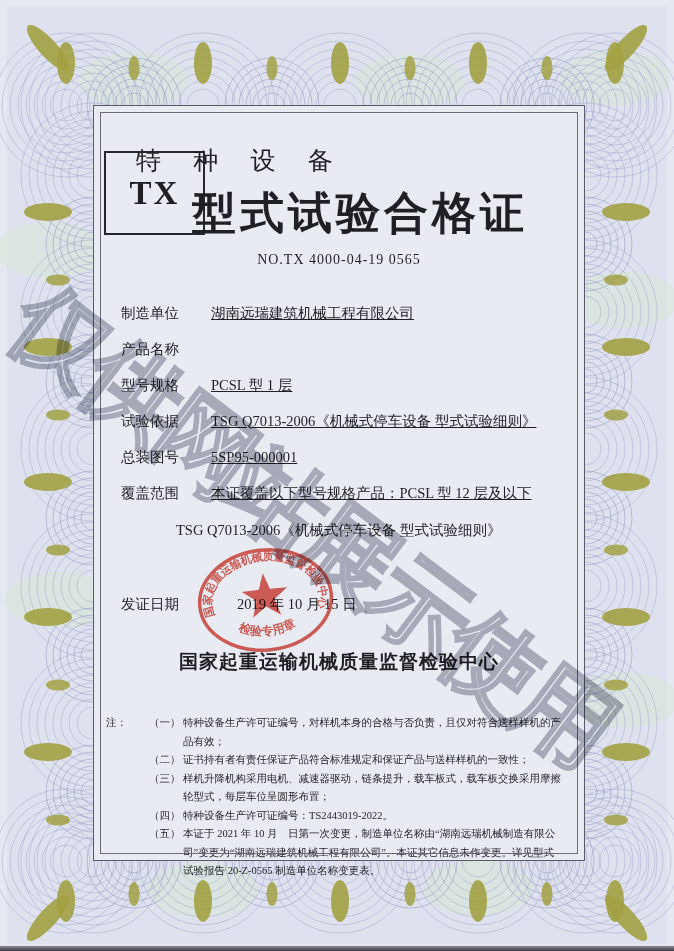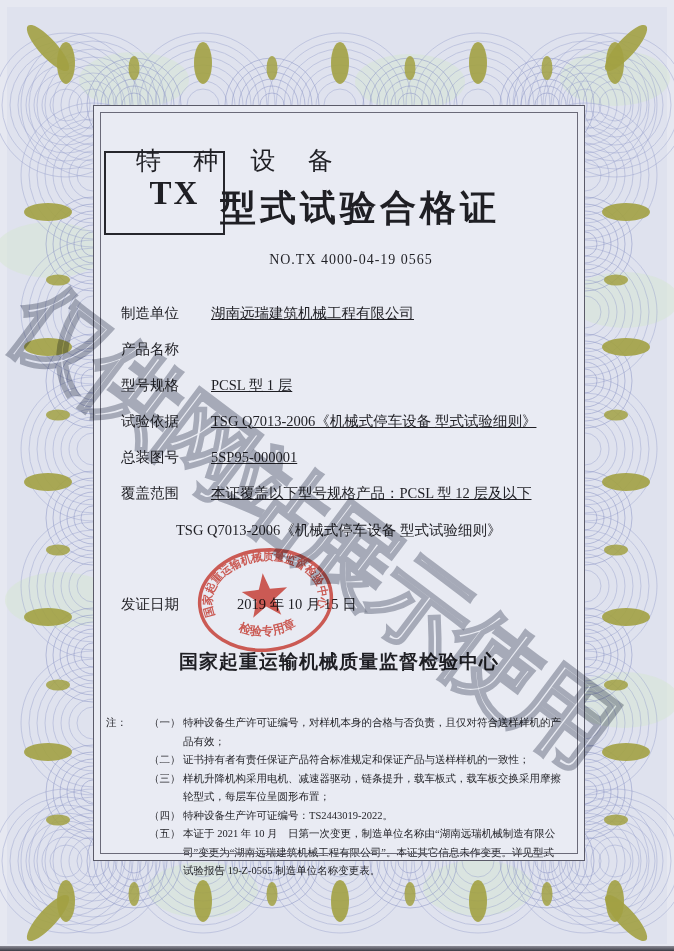--- a/index.html
+++ b/index.html
@@ -14,33 +14,33 @@
   .panel{
     position:absolute;left:93px;top:105px;width:492px;height:756px;
     background:#e9ebf3;border:1px solid #5a5a68;z-index:1;box-sizing:border-box;
   }
   .panel::after{
     content:"";position:absolute;inset:6px;border:1px solid #6a6a78;pointer-events:none;
   }
   .tx-box{
     position:absolute;left:10px;top:45px;width:97px;height:80px;
     border:2px solid #26262c;display:flex;align-items:center;justify-content:center;
-    font-weight:bold;font-size:33px;letter-spacing:2px;padding-left:20px;
+    font-weight:bold;font-size:33px;letter-spacing:2px;
   }
   .title-small{
     position:absolute;left:0;top:38px;width:100%;padding-left:42px;box-sizing:border-box;
     text-align:left;font-size:25px;letter-spacing:13px;font-weight:500;
   }
   .title-large{
     position:absolute;left:0;top:78px;width:100%;padding-left:42px;box-sizing:border-box;
-    text-align:center;font-size:36px;font-weight:bold;letter-spacing:4px;
+    text-align:center;font-size:44px;font-weight:bold;letter-spacing:4px;
   }
   .cert-no{
     position:absolute;left:0;top:146px;width:100%;text-align:center;
-    font-size:14px;letter-spacing:1px;margin-left:12px;
+    font-size:14px;letter-spacing:1px;
   }
   .fields{position:absolute;left:27px;top:189px;right:16px;}
   .field-row{height:36px;display:flex;align-items:center;font-size:14.5px;}
   .field-label{width:63px;flex:0 0 63px;}
   .field-value{padding-left:27px;white-space:nowrap;text-decoration:underline;}
   .conclusion{
     position:absolute;left:82px;top:410px;width:390px;
     font-size:14.5px;line-height:28px;
   }
   .date-row{
@@ -279,21 +279,21 @@
       <div class="note-item">
         <span class="note-marker">（三）</span>
         <span class="note-text">样机升降机构采用电机、减速器驱动，链条提升，载车板式，载车板交换采用摩擦轮型式，每层车位呈圆形布置；</span>
       </div>
       <div class="note-item">
         <span class="note-marker">（四）</span>
         <span class="note-text">特种设备生产许可证编号：TS2443019-2022。</span>
       </div>
       <div class="note-item">
         <span class="note-marker">（五）</span>
-        <span class="note-text">本证于 2021 年 10 月　日第一次变更，制造单位名称由“湖南远瑞机械制造有限公司”变更为“湖南远瑞建筑机械工程有限公司”。本证其它信息未作变更。详见型式试验报告 19-Z-0565 制造单位名称变更表。</span>
+        <span class="note-text">本证于 2021 年 10 月　日第一次变更，制造单位名称由“湖南远瑞机械制造有限公司”变更为“湖南远瑞建筑机械工程有限公司”。本证其它信息未作变更。详见型式试验报告 20-Z-0565 制造单位名称变更表。</span>
       </div>
     </div>
   </div>
 
   <svg class="stamp-svg" width="674" height="951" viewBox="0 0 674 951" xmlns="http://www.w3.org/2000/svg">
     <defs>
       <path id="stamp-top-arc" d="M 213.3 610.4 A 54 40 0 1 1 317.7 610.4" fill="none"></path>
       <path id="stamp-bottom-arc" d="M 233.5 626.5 A 49 35 0 0 0 297.5 626.5" fill="none"></path>
     </defs>
     <g transform="rotate(-6 265.5 600)">

